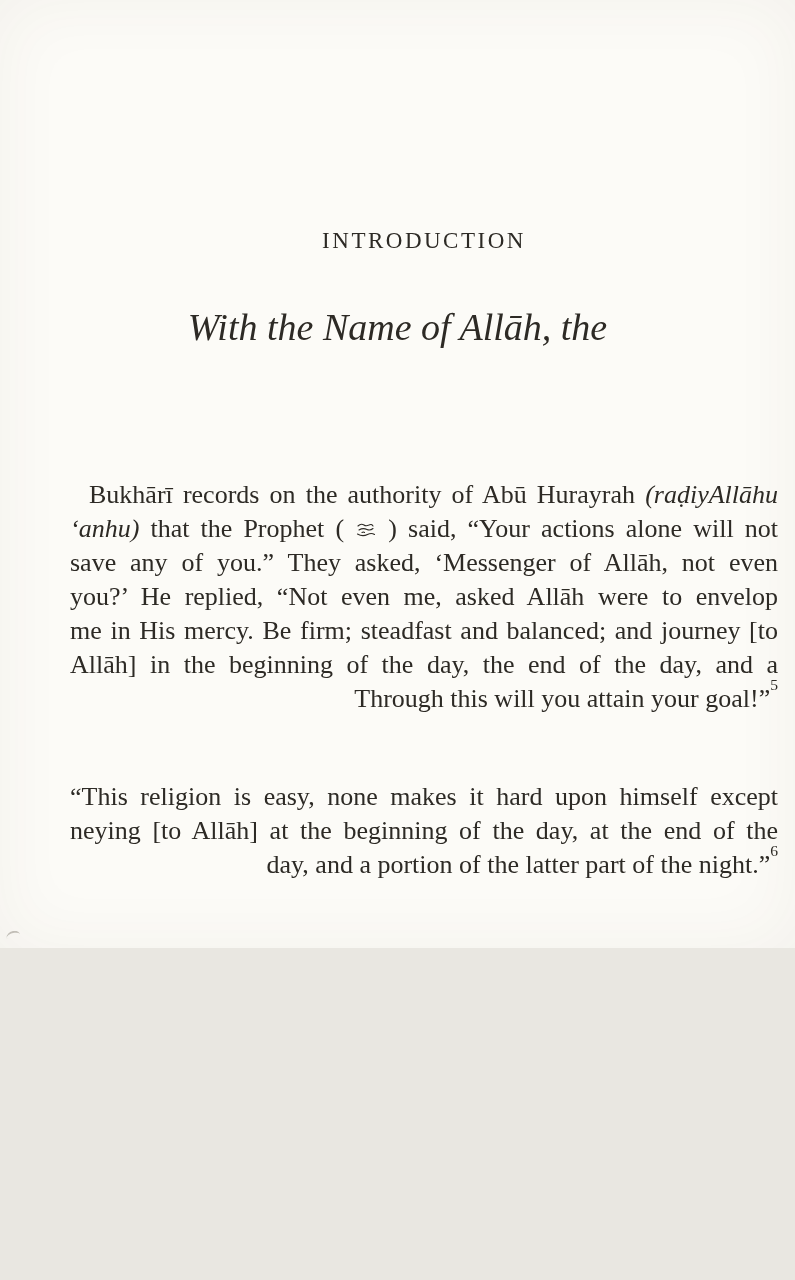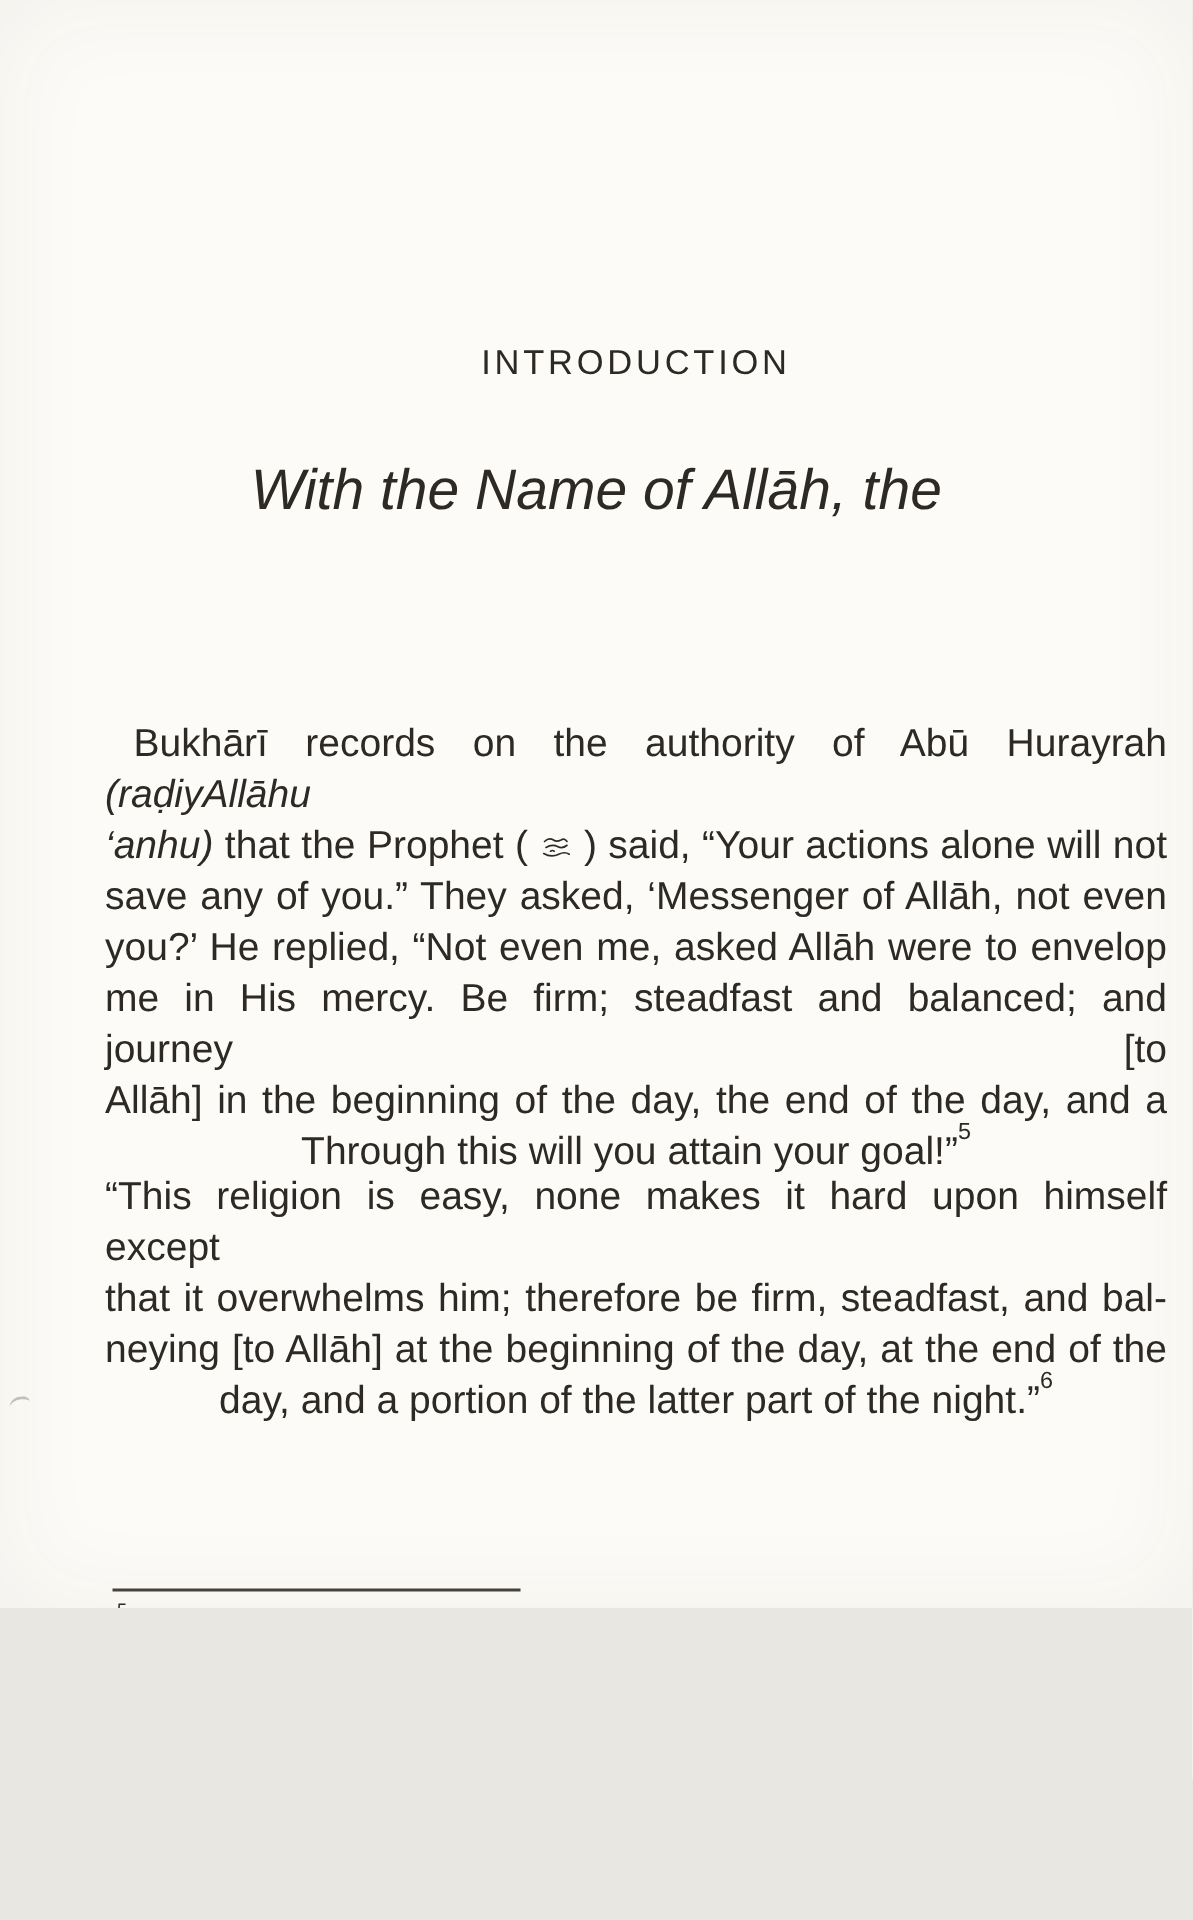--- a/index.html
+++ b/index.html
@@ -1,23 +1,23 @@
 <!DOCTYPE html>
 <html><head>
 <meta charset="utf-8">
 <style>
   html, body { margin: 0; padding: 0; background: #e9e7e1; }
   .page {
     position: relative;
     width: 795px;
-    height: 1072px;
+    height: 948px;
     margin: 0 auto;
     background: #fcfbf7;
     color: #2d2a25;
-    font-family: Liberation Sans, sans-serif;
+    font-family: Liberation Serif, serif;
     overflow: hidden;
     box-shadow: inset 0 0 70px rgba(70, 60, 35, 0.05);
   }
   .kicker {
     position: absolute;
     top: 228px; left: 70px; width: 708px;
     text-align: center;
     font-size: 23px;
     letter-spacing: 2.5px;
   }
@@ -30,21 +30,21 @@
     line-height: 56px;
   }
   .para {
     position: absolute;
     left: 70px; width: 708px;
     font-size: 26px;
     line-height: 34px;
   }
   .para1 { top: 478px; }
   .para2 { top: 780px; }
-  .line { text-align: center; }
+  .line { text-align: right; }
   .line.just { text-align: justify; text-align-last: justify; }
   .line.indent { text-indent: 19px; }
   .it { font-style: italic; }
   .line sup, .footnote sup {
     font-size: 0.6em;
     line-height: 0;
     position: relative;
     top: -0.45em;
   }
   .honorific { display: inline-block; vertical-align: -2px; }
@@ -106,21 +106,20 @@
 <span>) said, “Your actions alone will not</span></div>
       <div class="line just"><span>save any of you.” They asked, ‘Messenger of Allāh, not even</span></div>
       <div class="line just"><span>you?’ He replied, “Not even me, asked Allāh were to envelop</span></div>
       <div class="line just"><span>me in His mercy. Be firm; steadfast and balanced; and journey [to</span></div>
       <div class="line just"><span>Allāh] in the beginning of the day, the end of the day, and a</span></div>
       <div class="line"><span>Through this will you attain your goal!”</span><sup>5</sup></div>
     </div>
 
   <div class="para para2">
       <div class="line just"><span>“This religion is easy, none makes it hard upon himself except</span></div>
-      <div class="line just"><span>that it overwhelms him; therefore be firm, steadfast, and bal-</span></div>
       <div class="line just"><span>neying [to Allāh] at the beginning of the day, at the end of the</span></div>
       <div class="line"><span>day, and a portion of the latter part of the night.”</span><sup>6</sup></div>
     </div>
 
   <div class="fn-rule"></div>
 
   <div class="footnote fn1">
     <sup>5</sup><span>Bukhārī #6463.</span>
   </div>
 

